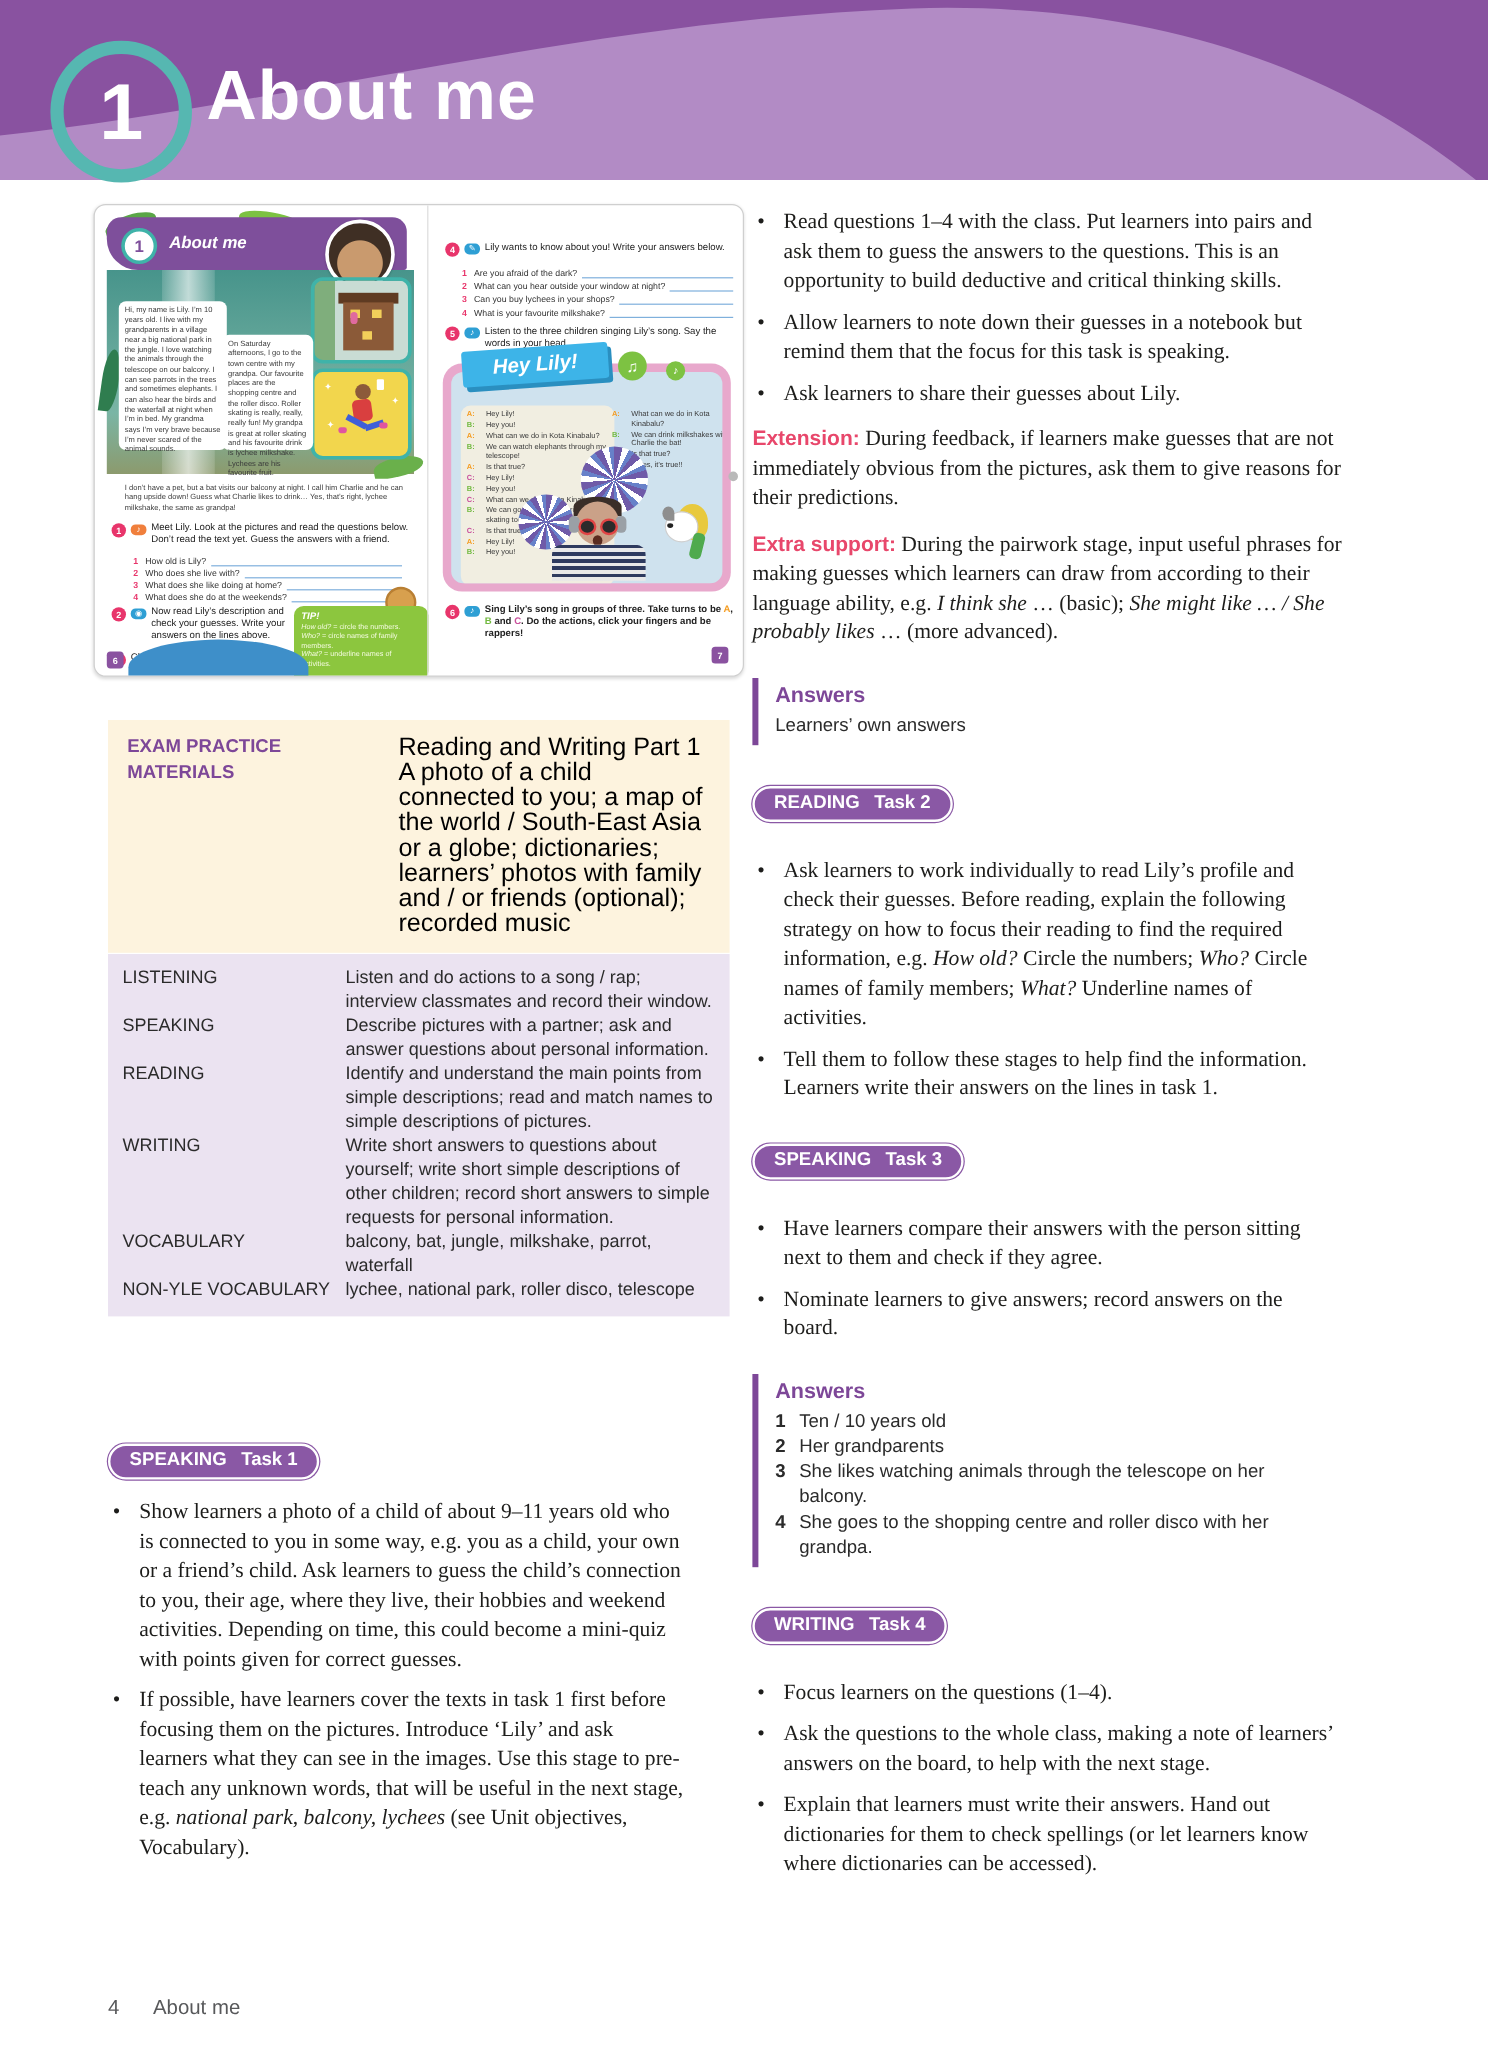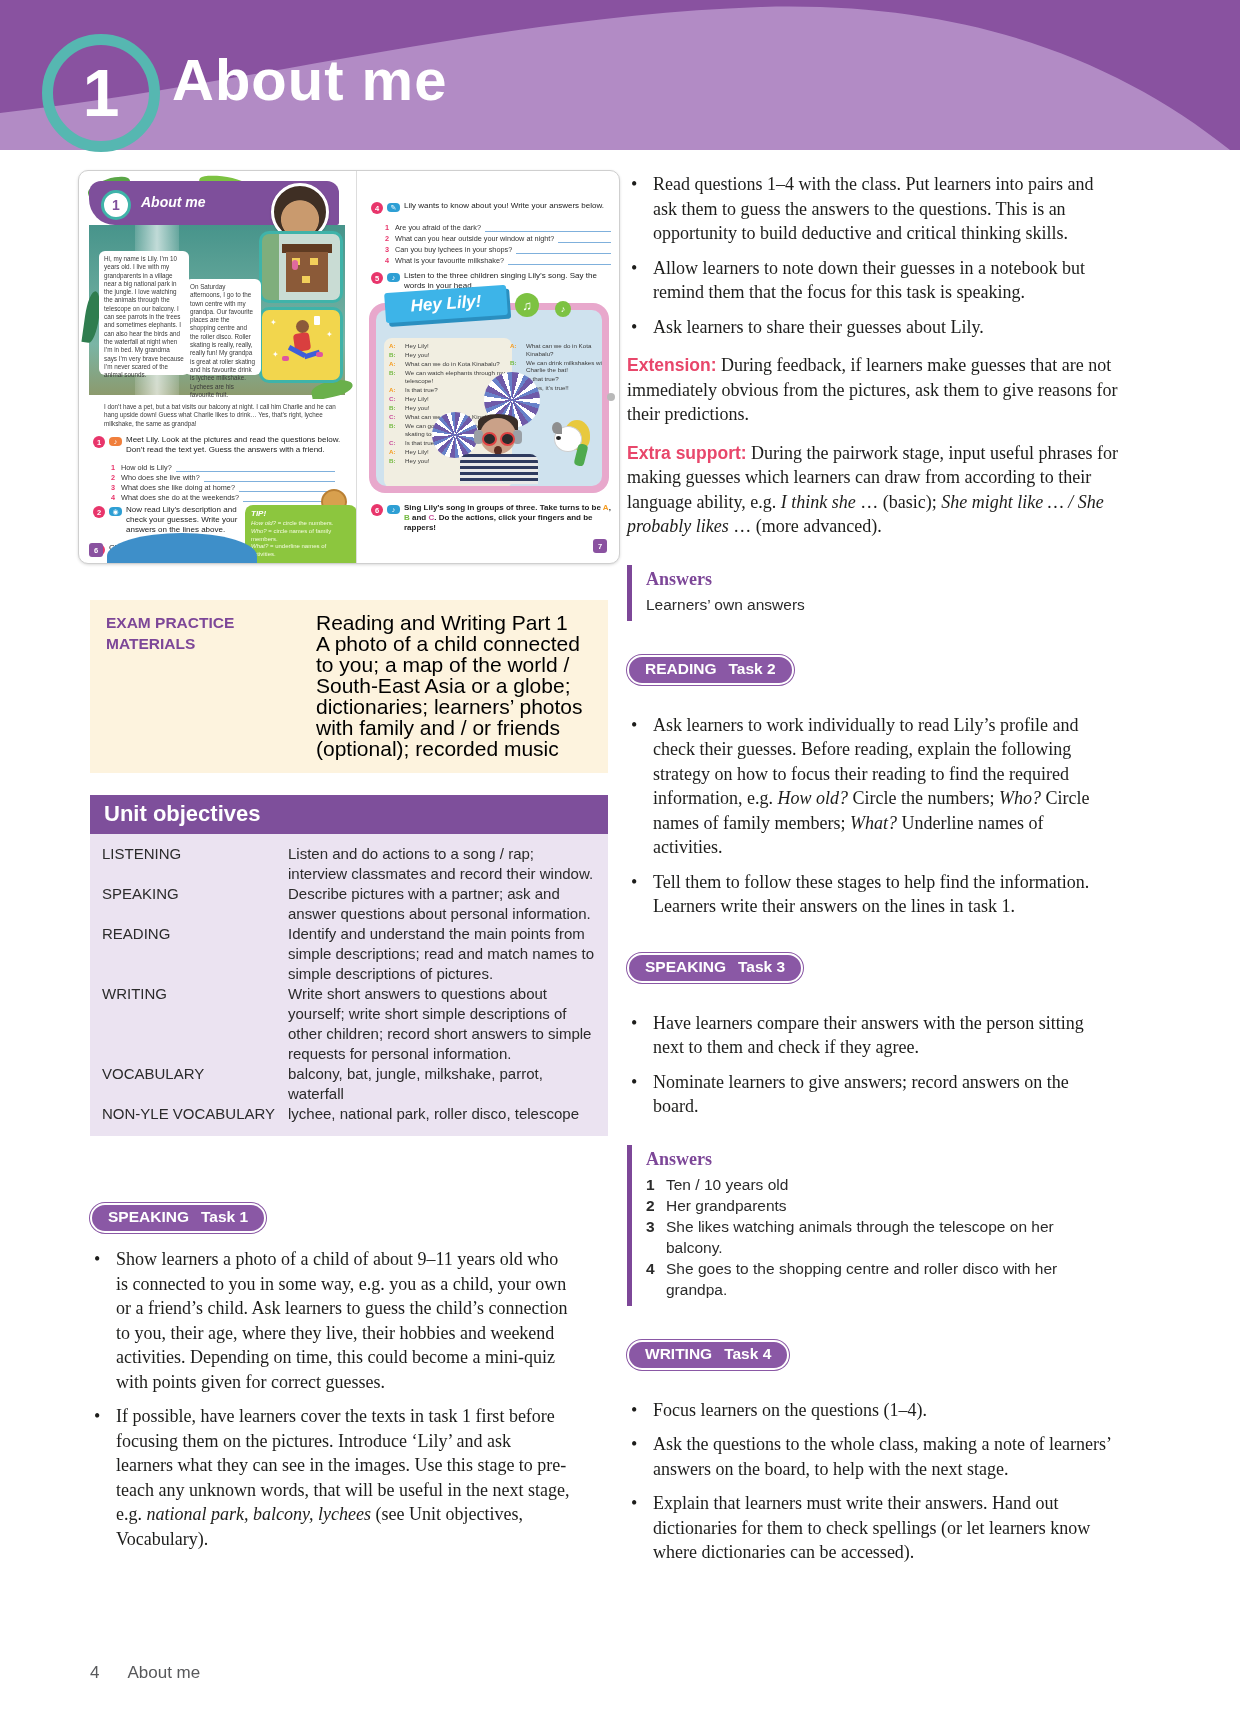--- a/index.html
+++ b/index.html
@@ -98,21 +98,21 @@
   .dog .wig{position:absolute;left:10px;top:-2px;width:26px;height:30px;border-radius:50% 50% 40% 40%;background:#e8c93e;}
   .dog .face{position:absolute;left:0;top:4px;width:26px;height:24px;border-radius:50%;background:#fff;border:1px solid #cfcfcf;}
   .dog .ear{position:absolute;left:-2px;top:0;width:10px;height:12px;border-radius:50% 50% 0 50%;background:#8e8e8e;}
   .dog .nose{position:absolute;left:2px;top:14px;width:5px;height:4px;border-radius:50%;background:#222;}
   .dog .arm{position:absolute;left:22px;top:22px;width:10px;height:22px;background:#4faa4e;border-radius:4px;transform:rotate(14deg);}
   .t6-text{font-size:8px;line-height:1.25;font-weight:bold;color:#222;}
   .t6-text .cA{color:#f59b1e;} .t6-text .cB{color:#72b940;} .t6-text .cC{color:#c9519c;}
 
   
   .exam-box{position:absolute;left:90px;top:600px;width:518px;background:#fdf3de;padding:12px 16px 14px;box-sizing:border-box;}
-  .exam-row{display:grid;grid-template-columns:210px 1fr;}
+  .exam-row{display:grid;grid-template-columns:210px 1fr;gap:16px;}
   .exam-row .lab{color:#7d4798;font-weight:bold;font-size:15.5px;line-height:21px;}
   .exam-row .val{font-size:21px;line-height:21px;color:#000000;}
 
   
   .uo{position:absolute;left:90px;top:795px;width:518px;}
   .uo-head{background:#7e4f9b;color:#fff;font-weight:bold;font-size:22px;padding:6px 14px 7px;}
   .uo-body{background:#ebe3f1;padding:10px 12px 12px;}
   .uo-row{display:grid;grid-template-columns:186px 1fr;}
   .uo-row .lab{font-size:15px;line-height:20px;color:#2b2b2b;}
   .uo-row .val{font-size:15px;line-height:20px;color:#2b2b2b;}
@@ -123,21 +123,21 @@
       border-radius:16px;padding:3px 16px 5px;color:#fff;font-weight:bold;font-size:15.5px;}
   .badge .task{margin-left:12px;}
   .serif{font-family:"Liberation Serif",serif;font-size:18px;line-height:24.5px;color:#1d1d1b;}
   .b{position:relative;padding-left:26px;margin:0 0 10px;}
   .b::before{content:"•";position:absolute;left:4px;top:0;font-size:18px;color:#1d1d1b;}
   .para{margin-top:14px;}
   .para .plabel{font-family:"Liberation Sans",sans-serif;font-weight:bold;color:#e8476b;font-size:17.5px;}
 
   
   .answers{border-left:5px solid #7d4798;padding:4px 0 6px 14px;margin-top:26px;}
-  .answers h4{margin:0 0 4px;color:#7d4798;font-size:18px;font-family:Liberation Serif, serif;}
+  .answers h4{margin:0 0 4px;color:#7d4798;font-size:18px;}
   .answers .aline{font-size:15.5px;line-height:21px;color:#2b2b2b;}
   .answers .aitem{display:grid;grid-template-columns:20px 1fr;font-size:15.5px;line-height:21px;color:#2b2b2b;}
   .answers .aitem .an{font-weight:bold;}
 
   .left-tasks{position:absolute;left:90px;top:1203px;width:470px;}
   .left-tasks .b{width:455px;}
   .right-col{position:absolute;left:627px;top:172px;width:505px;}
   .right-col .b{width:460px;}
   .right-col .answers{width:440px;}
   .task-block{margin-top:34px;}
@@ -388,21 +388,20 @@
       <div class="lab">EXAM PRACTICE</div>
       <div class="val">Reading and Writing Part 1</div>
     </div>
     <div class="exam-row">
       <div class="lab">MATERIALS</div>
       <div class="val">A photo of a child connected to you; a map of the world / South-East Asia or a globe; dictionaries; learners’ photos with family and / or friends (optional); recorded music</div>
     </div>
   </div>
 
   <div class="uo">
-    <div class="uo-head">Unit objectives</div>
     <div class="uo-body">
       <div class="uo-row">
           <div class="lab">LISTENING</div>
           <div class="val">Listen and do actions to a song / rap; interview classmates and record their window.</div>
         </div>
       <div class="uo-row">
           <div class="lab">SPEAKING</div>
           <div class="val">Describe pictures with a partner; ask and answer questions about personal information.</div>
         </div>
       <div class="uo-row">

